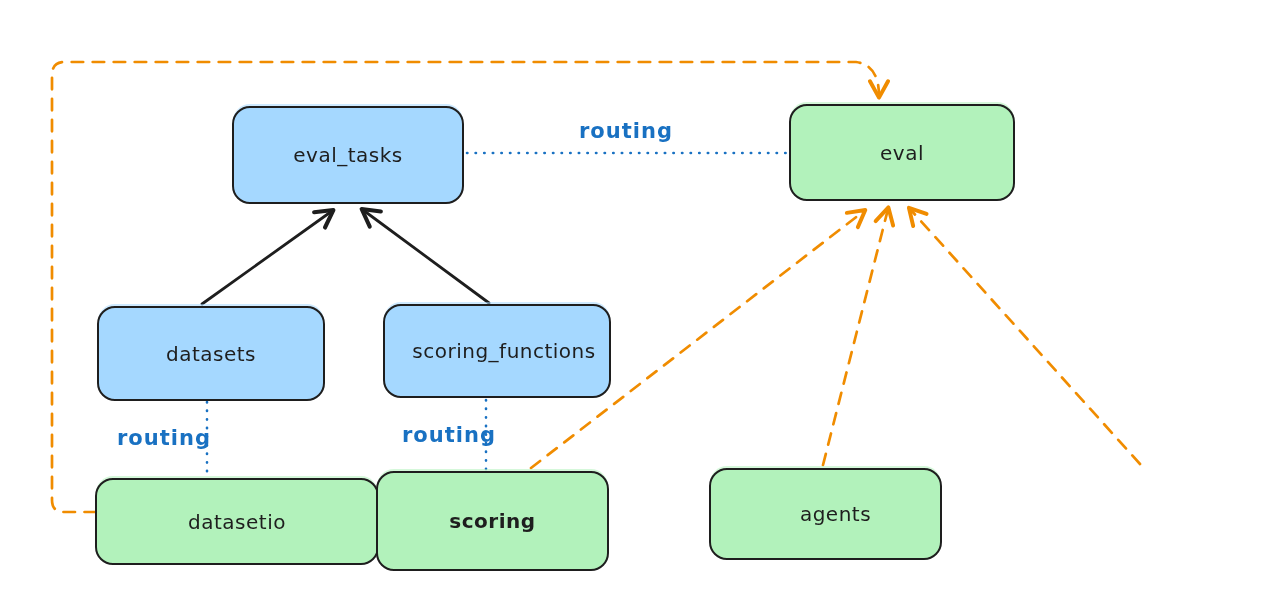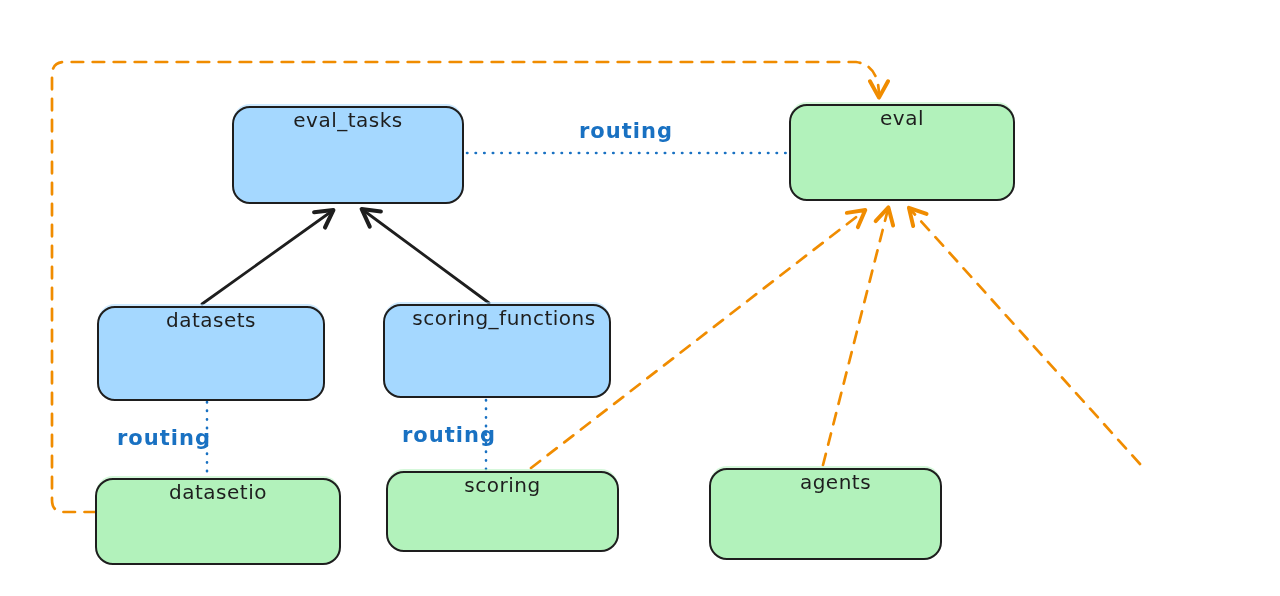--- a/index.html
+++ b/index.html
@@ -21,35 +21,36 @@
     width: 1280px;
     height: 596px;
     pointer-events: none;
   }
   .node {
     position: absolute;
     box-sizing: border-box;
     border: 2.5px solid #1e1e1e;
     border-radius: 18px;
     display: flex;
+    align-items: center;
     justify-content: center;
     font-size: 20px;
     letter-spacing: 0.5px;
     color: #1e1e1e;
     z-index: 2;
   }
   .node.blue  { background: #a5d8ff; box-shadow: 0 -3px 0 -1px rgba(165,216,255,.55); }
   .node.green { background: #b2f2bb; box-shadow: 0 -3px 0 -1px rgba(178,242,187,.55); }
 
   .node-eval-tasks        { left: 232px; top: 106px; width: 232px; height: 98px; }
   .node-eval              { left: 789px; top: 104px; width: 226px; height: 97px; }
   .node-datasets          { left:  97px; top: 306px; width: 228px; height: 95px; }
   .node-scoring-functions { left: 383px; top: 304px; width: 228px; height: 94px; padding-left: 14px; }
-  .node-datasetio         { left:  95px; top: 478px; width: 246px; height: 87px; }
-  .node-scoring           { left: 386px; top: 471px; width: 233px; height: 81px; }
+  .node-datasetio         { left:  95px; top: 478px; width: 284px; height: 87px; }
+  .node-scoring           { left: 376px; top: 471px; width: 233px; height: 100px; font-weight: bold; }
   .node-agents            { left: 709px; top: 468px; width: 233px; height: 92px; padding-left: 20px; }
   .node-inference         { left: 1019px; top: 466px; width: 235px; height: 92px; }
 
   .routing-label {
     position: absolute;
     color: #1971c2;
     font-size: 21px;
     font-weight: 700;
     letter-spacing: 1px;
     z-index: 3;

